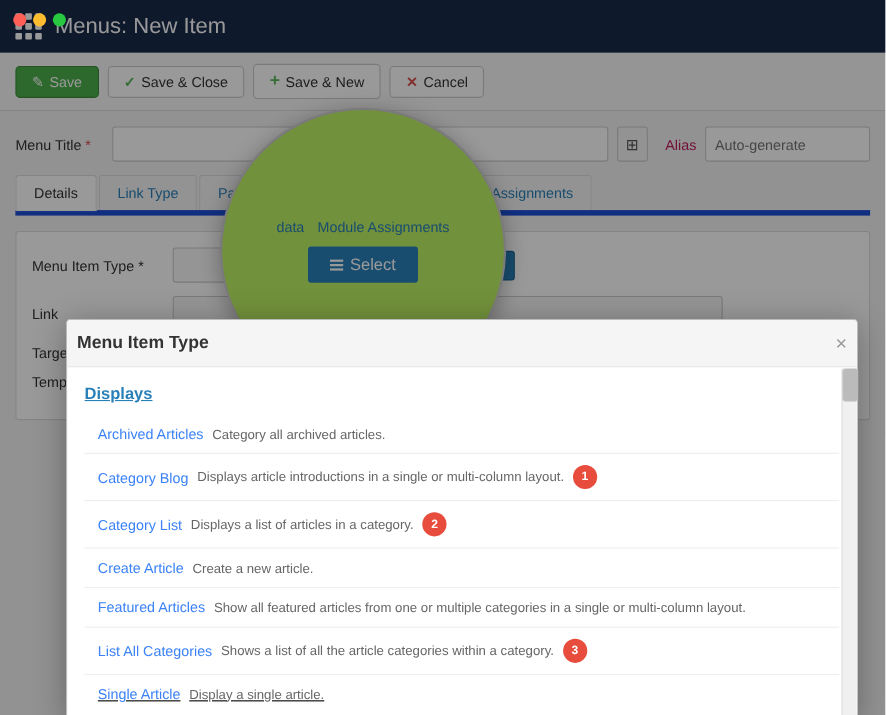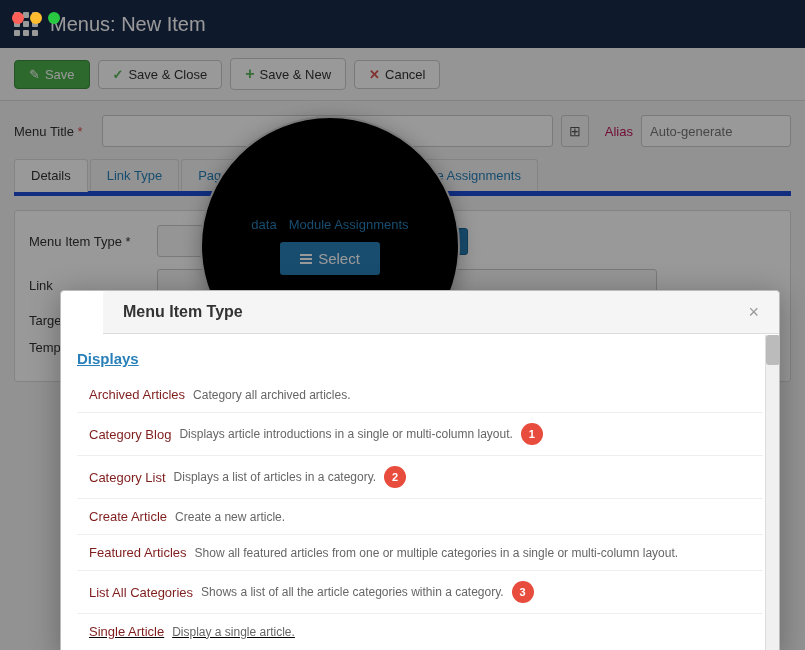--- a/index.html
+++ b/index.html
@@ -228,26 +228,26 @@
       border: 1px solid #ccc;
       border-radius: 3px;
       padding: 0 8px;
       background: #f9f9f9;
       font-size: 13px;
     }
 
     
     .magnify-overlay {
       position: absolute;
-      top: 116px;
+      top: 98px;
       left: 200px;
       width: 260px;
       height: 260px;
       border-radius: 50%;
-      background: #000000;
+      background: #bef264;
       border: 2px solid #ccc;
       box-shadow: 0 4px 20px rgba(0,0,0,0.3);
       overflow: hidden;
       z-index: 50;
       display: flex;
       align-items: center;
       justify-content: center;
     }
     .magnify-content {
       display: flex;
@@ -303,26 +303,25 @@
       width: 720px;
       background: white;
       border: 1px solid #bbb;
       border-radius: 4px;
       z-index: 70;
       box-shadow: 0 5px 30px rgba(0,0,0,0.3);
     }
     .modal-header {
       background: #f5f5f5;
       border-bottom: 1px solid #ddd;
-      padding: 12px 20px;
+      padding: 12px 9px;
       display: flex;
       justify-content: space-between;
       align-items: center;
       border-radius: 4px 4px 0 0;
-      margin-left: 42px;
     }
     .modal-title {
       font-size: 16px;
       font-weight: bold;
       color: #333;
     }
     .modal-close {
       color: #999;
       font-size: 18px;
       cursor: pointer;
@@ -361,21 +360,21 @@
     }
     .menu-item-row {
       padding: 10px 12px;
       border-bottom: 1px solid #eee;
       display: flex;
       align-items: center;
       gap: 8px;
     }
     .menu-item-row:last-child { border-bottom: none; text-decoration: underline; }
     .menu-item-link {
-      color: #7f1d1d;
+      color: #3b82f6;
       font-size: 13px;
       white-space: nowrap;
       cursor: pointer;
     }
     .menu-item-desc {
       color: #666;
       font-size: 12px;
     }
     .badge {
       width: 22px;

